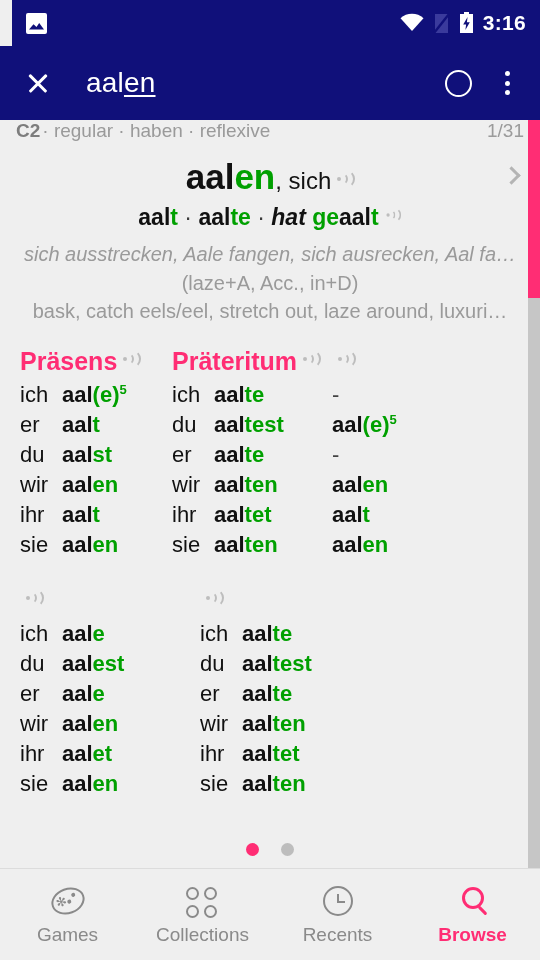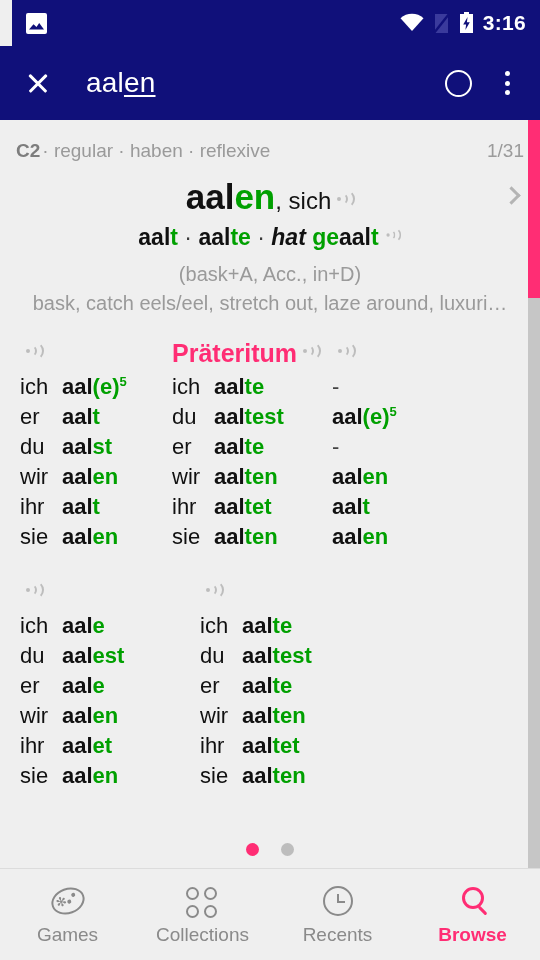--- a/index.html
+++ b/index.html
@@ -58,21 +58,21 @@
   .ab-kebab span { width:5px; height:5px; background:#fff; border-radius:50%; display:block; }
 
   
   .content {
     position:absolute; left:0; top:120px; right:0; bottom:92px;
     background:#efefef; overflow:hidden;
   }
 
   
   .meta {
-    display:flex; align-items:baseline; padding:20px 16px 0 16px;
+    display:flex; align-items:baseline; padding:0 16px 0 16px;
     font-size:19px; color:#9a9a9a;justify-content:flex-end;
   }
   .meta .lvl { font-weight:bold; color:#7d7d7d; margin-right:2px;}
   .meta .count { margin-left:auto; color:#9b9b9b; font-size:19px; }
 
   
   .head-block { text-align:center; position:relative; margin-top:14px; }
   .headword { font-size:35px; font-weight:bold; color:#111; line-height:1.18; }
   .headword .g { color:#00a000; }
   .headword .sich { font-size:24px; font-weight:normal; color:#111; }
@@ -230,29 +230,30 @@
     <div class="head-block">
       <div class="chev"></div>
 
       <div class="headword"><span>aal</span><span class="g">en</span><span class="sich">, sich</span><span class="spk"><i></i><b></b></span>
       </div>
 
       <div class="parts"><span>aal</span><span class="g">t</span><span class="sep"> · </span><span>aal</span><span class="g">te</span><span class="sep"> · </span><span class="it">hat </span><span class="g">ge</span><span>aal</span><span class="g">t</span><span class="spk sm"><i></i><b></b></span>
       </div>
 
       <div class="defs">
-        <div class="defline">(bask+A, Acc., in+D)</div>
+        <div class="defline de">sich ausstrecken, Aale fangen, sich ausrecken, Aal fa…</div>
+        <div class="defline">(laze+A, Acc., in+D)</div>
         <div class="defline">bask, catch eels/eel, stretch out, laze around, luxuri…</div>
       </div>
     </div>
 
     <div class="conj">
       <div class="cgroup g1" id="group1">
           <div class="ccol c1">
-            <div class="ctitle"><span class="spk "><i></i><b></b></span></div>
+            <div class="ctitle"><span>Präsens</span><span class="spk "><i></i><b></b></span></div>
             <div class="crow"><span class="pron">ich</span><span class="stem">aal</span><span class="gp">(e)</span><sup>5</sup></div>
             <div class="crow"><span class="pron">er</span><span class="stem">aal</span><span class="g">t</span></div>
             <div class="crow"><span class="pron">du</span><span class="stem">aal</span><span class="g">st</span></div>
             <div class="crow"><span class="pron">wir</span><span class="stem">aal</span><span class="g">en</span></div>
             <div class="crow"><span class="pron">ihr</span><span class="stem">aal</span><span class="g">t</span></div>
             <div class="crow"><span class="pron">sie</span><span class="stem">aal</span><span class="g">en</span></div>
           </div>
           <div class="ccol c2">
             <div class="ctitle"><span>Präteritum</span><span class="spk "><i></i><b></b></span></div>
             <div class="crow"><span class="pron">ich</span><span class="stem">aal</span><span class="g">te</span></div>

